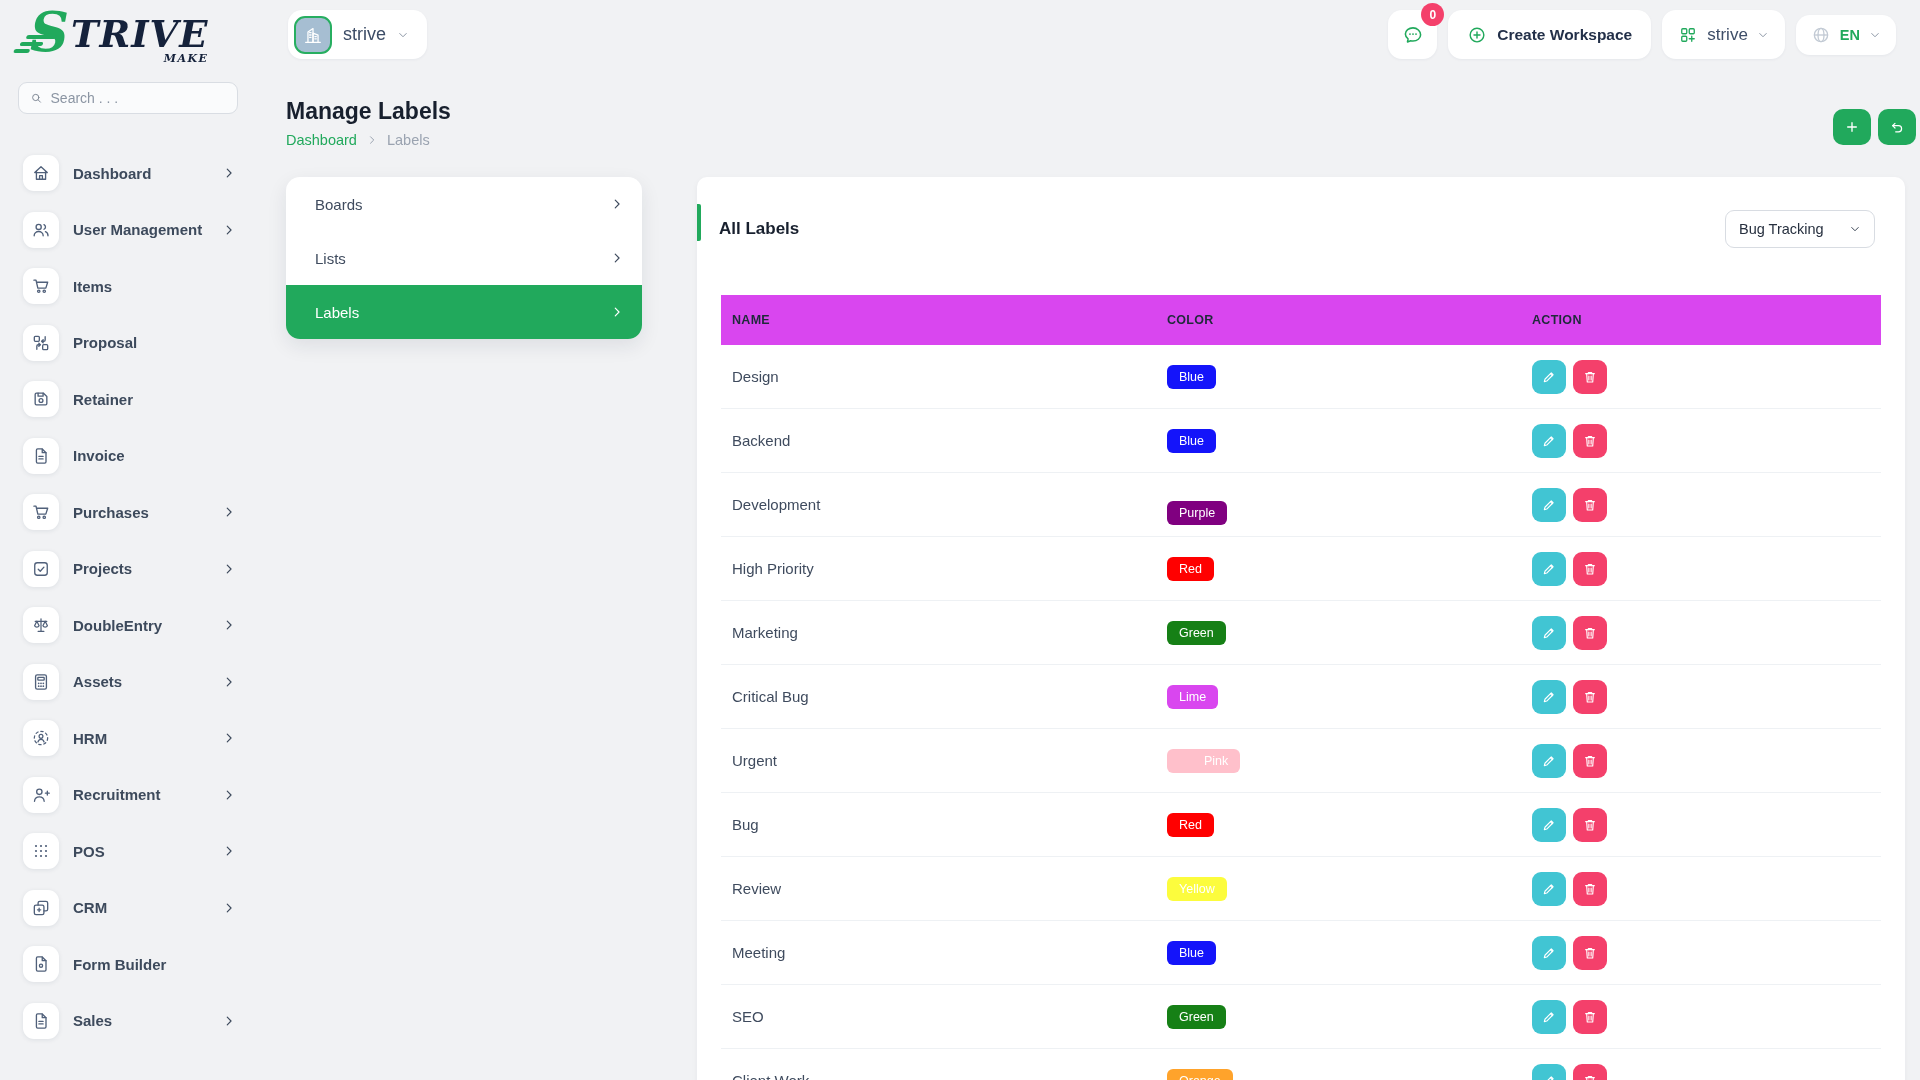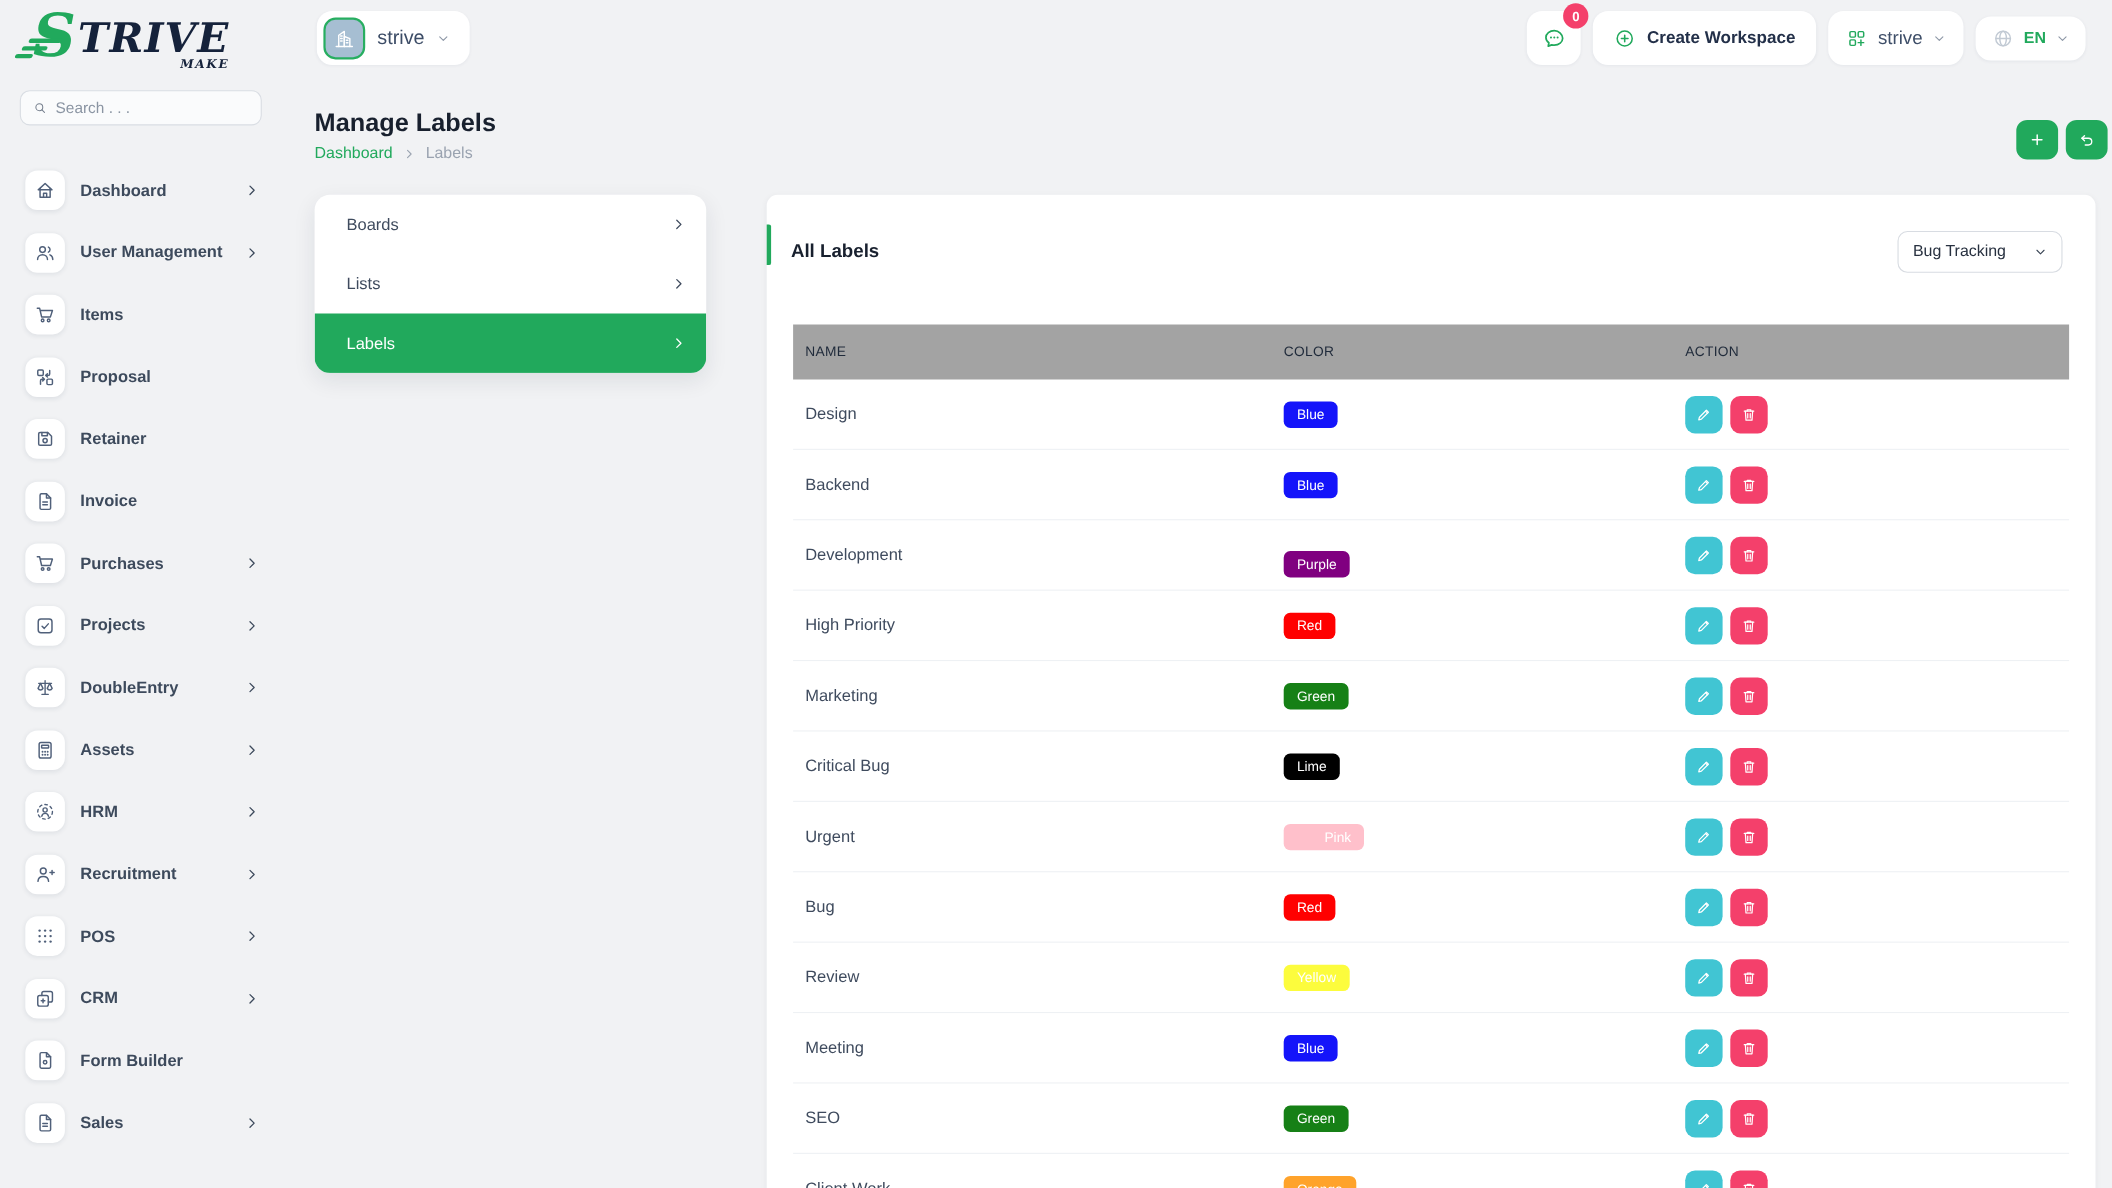--- a/index.html
+++ b/index.html
@@ -90,22 +90,22 @@
   .card { position:absolute; left:697px; top:177px; width:1208px; height:1000px; background:#fff;
           border-radius:10px; box-shadow:0 2px 6px rgba(25,35,60,.05); }
   .card-head { position:relative; display:flex; align-items:center; justify-content:space-between;
                padding:24px 30px 0 22px; height:80px; }
   .accent { position:absolute; left:0; top:27px; width:4px; height:37px; background:#21a95c; border-radius:0 2px 2px 0; }
   .card-title { font-size:17px; font-weight:bold; color:#18202e; }
   .filter-select { width:150px; height:38px; border:1px solid #d8dce2; border-radius:9px; background:#fff;
                    display:flex; align-items:center; justify-content:space-between; padding:0 13px;
                    font-size:14.5px; color:#27303f; cursor:pointer; }
   .table { margin:38px 24px 0 24px; }
-  .thead { height:50px; background:#a3a3a3; display:grid; grid-template-columns:435px 365px 1fr;
-           align-items:center; padding-left:11px; font-size:12.5px; font-weight:normal; color:#1f2a3a;
+  .thead { height:50px; background:#d946ef; display:grid; grid-template-columns:435px 365px 1fr;
+           align-items:center; padding-left:11px; font-size:12.5px; font-weight:bold; color:#1f2a3a;
            letter-spacing:.3px; }
   .trow { height:64px; display:grid; grid-template-columns:435px 365px 1fr; align-items:center;
           padding-left:11px; border-bottom:1px solid #eef1f4; }
   .cell-name { font-size:15px; color:#3f4b5e; }
   .chip { display:inline-block; padding:5px 12px; border-radius:6px; color:#fff; font-size:12.5px; }
   .cell-actions { display:flex; gap:7px; }
   .abtn { width:34px; height:34px; border-radius:9px; border:none; cursor:pointer; color:#fff;
           display:flex; align-items:center; justify-content:center; }
 </style>
 </head>
@@ -679,21 +679,21 @@
         <button class="abtn" style="background: rgb(244, 64, 107);">
             <svg class="ic s16">
               <use href="#i-trash"></use>
             </svg>
           </button>
       </div>
     </div>
 
     <div class="trow">
       <div class="cell-name">Critical Bug</div>
-      <div><span class="chip" style="background: #000000;">Lime</span></div>
+      <div><span class="chip" style="background: #d946ef;">Lime</span></div>
       <div class="cell-actions">
         <button class="abtn" style="background: rgb(65, 197, 211);">
             <svg class="ic s16">
               <use href="#i-pencil"></use>
             </svg>
           </button>
         <button class="abtn" style="background: rgb(244, 64, 107);">
             <svg class="ic s16">
               <use href="#i-trash"></use>
             </svg>

